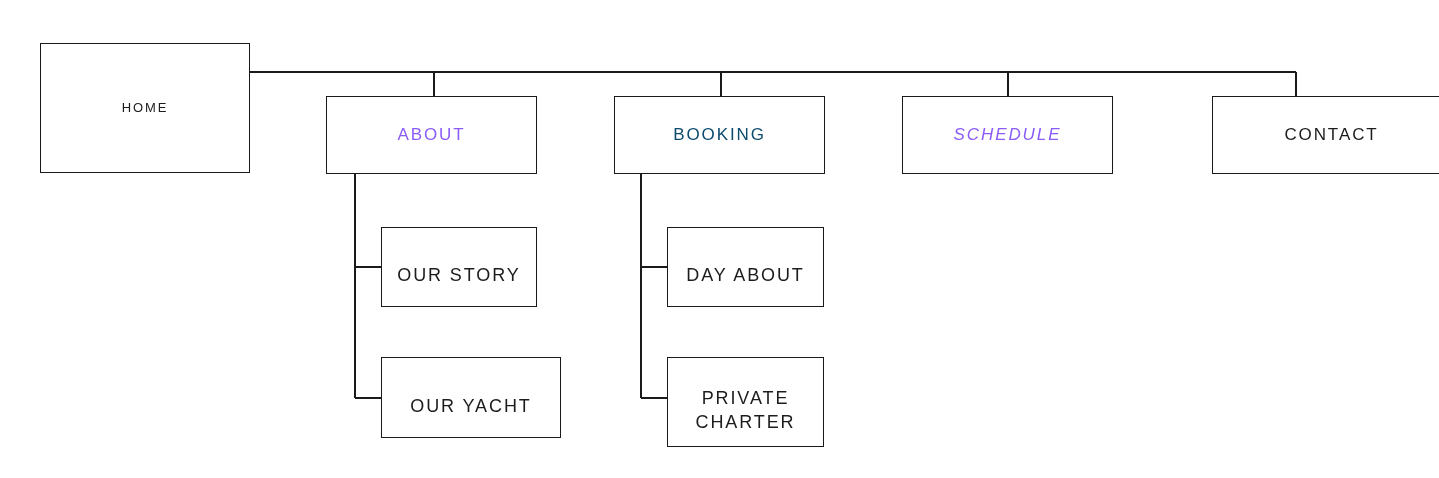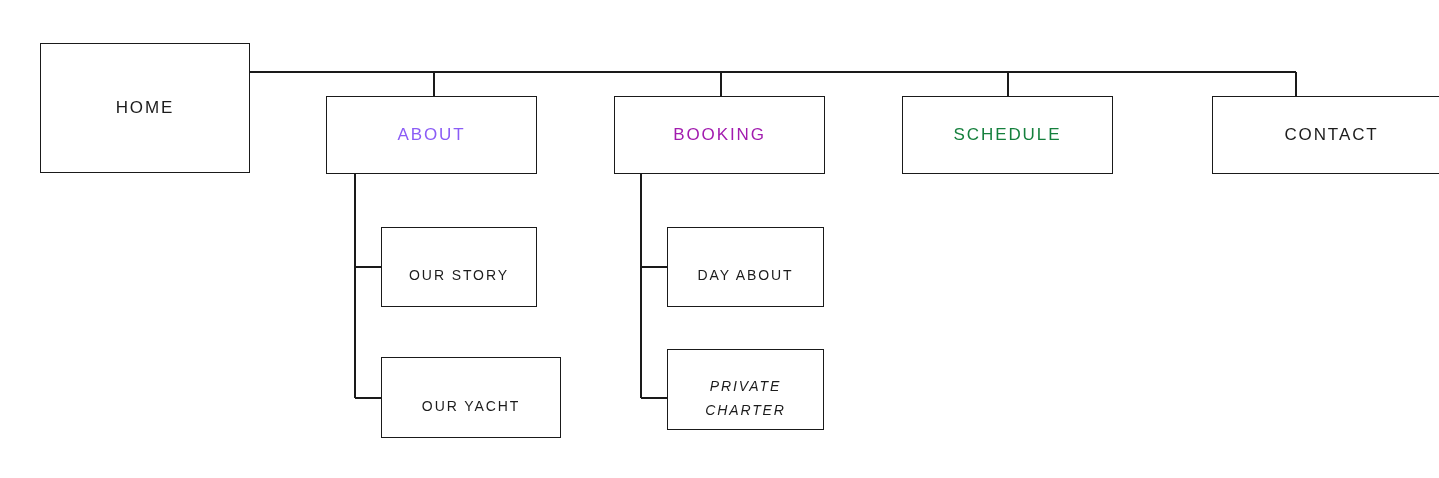--- a/index.html
+++ b/index.html
@@ -39,23 +39,23 @@
   }
   .node-label {
     font-family: "Liberation Sans", "DejaVu Sans", sans-serif;
     font-weight: 300;
     color: #1c1c1c;
     letter-spacing: 1.9px;
     line-height: 24px;
     white-space: pre-line;
     font-size: 17px;
   }
-  .level-1 .node-label { font-size: 17px; text-align: center; }
+  .level-1 .node-label { font-size: 13px; text-align: center; }
   .level-2 .node-label { font-size: 17px; }
-  .level-3 .node-label { font-size: 14px; margin-top: 16px; }
+  .level-3 .node-label { font-size: 18px; margin-top: 16px; }
 </style>
 </head>
 <body>
 
 <div id="sitemap">
 
   <svg id="connectors" viewBox="0 0 1439 478" width="1439" height="478" xmlns="http://www.w3.org/2000/svg">
     <g id="connector-group" fill="none" stroke="#1a1a1a" stroke-width="1.4" shape-rendering="crispEdges">
         <line x1="250" y1="72" x2="1296" y2="72"></line>
         <line x1="434" y1="72" x2="434" y2="96"></line>
@@ -72,36 +72,36 @@
   </svg>
 
   <div id="node-layer">
       <div class="node level-1" style="left: 40px; top: 43px; width: 210px; height: 130px; border-color: rgb(26, 26, 26);">
         <span class="node-label" style="color: rgb(28, 28, 28);">HOME</span>
       </div>
       <div class="node level-2" style="left: 326px; top: 96px; width: 211px; height: 78px; border-color: rgb(26, 26, 26);">
         <span class="node-label" style="color: #8b5cf6;">ABOUT</span>
       </div>
       <div class="node level-2" style="left: 614px; top: 96px; width: 211px; height: 78px; border-color: rgb(26, 26, 26);">
-        <span class="node-label" style="color: #a21caf; text-align: center;">BOOKING</span>
+        <span class="node-label" style="color: #0c4a6e; text-align: center;">BOOKING</span>
       </div>
       <div class="node level-2" style="left: 902px; top: 96px; width: 211px; height: 78px; border-color: rgb(26, 26, 26);">
-        <span class="node-label" style="color: #15803d;">SCHEDULE</span>
+        <span class="node-label" style="color: #8b5cf6; font-style: italic;">SCHEDULE</span>
       </div>
       <div class="node level-2" style="left: 1212px; top: 96px; width: 239px; height: 78px; border-color: rgb(26, 26, 26);">
         <span class="node-label" style="color: rgb(28, 28, 28);">CONTACT</span>
       </div>
       <div class="node level-3" style="left: 381px; top: 227px; width: 156px; height: 80px; border-color: rgb(26, 26, 26);">
         <span class="node-label" style="color: rgb(28, 28, 28);">OUR STORY</span>
       </div>
       <div class="node level-3" style="left: 381px; top: 357px; width: 180px; height: 81px; border-color: rgb(26, 26, 26);">
         <span class="node-label" style="color: rgb(28, 28, 28);">OUR YACHT</span>
       </div>
       <div class="node level-3" style="left: 667px; top: 227px; width: 157px; height: 80px; border-color: rgb(26, 26, 26);">
         <span class="node-label" style="color: rgb(28, 28, 28);">DAY ABOUT</span>
       </div>
-      <div class="node level-3" style="left: 667px; top: 349px; width: 157px; height: 81px; border-color: rgb(26, 26, 26); font-style: italic;">
+      <div class="node level-3" style="left: 667px; top: 357px; width: 157px; height: 90px; border-color: rgb(26, 26, 26);">
         <span class="node-label" style="color: rgb(28, 28, 28);">PRIVATE
 CHARTER</span>
       </div>
     </div>
 
 </div>
 
 </body></html>

